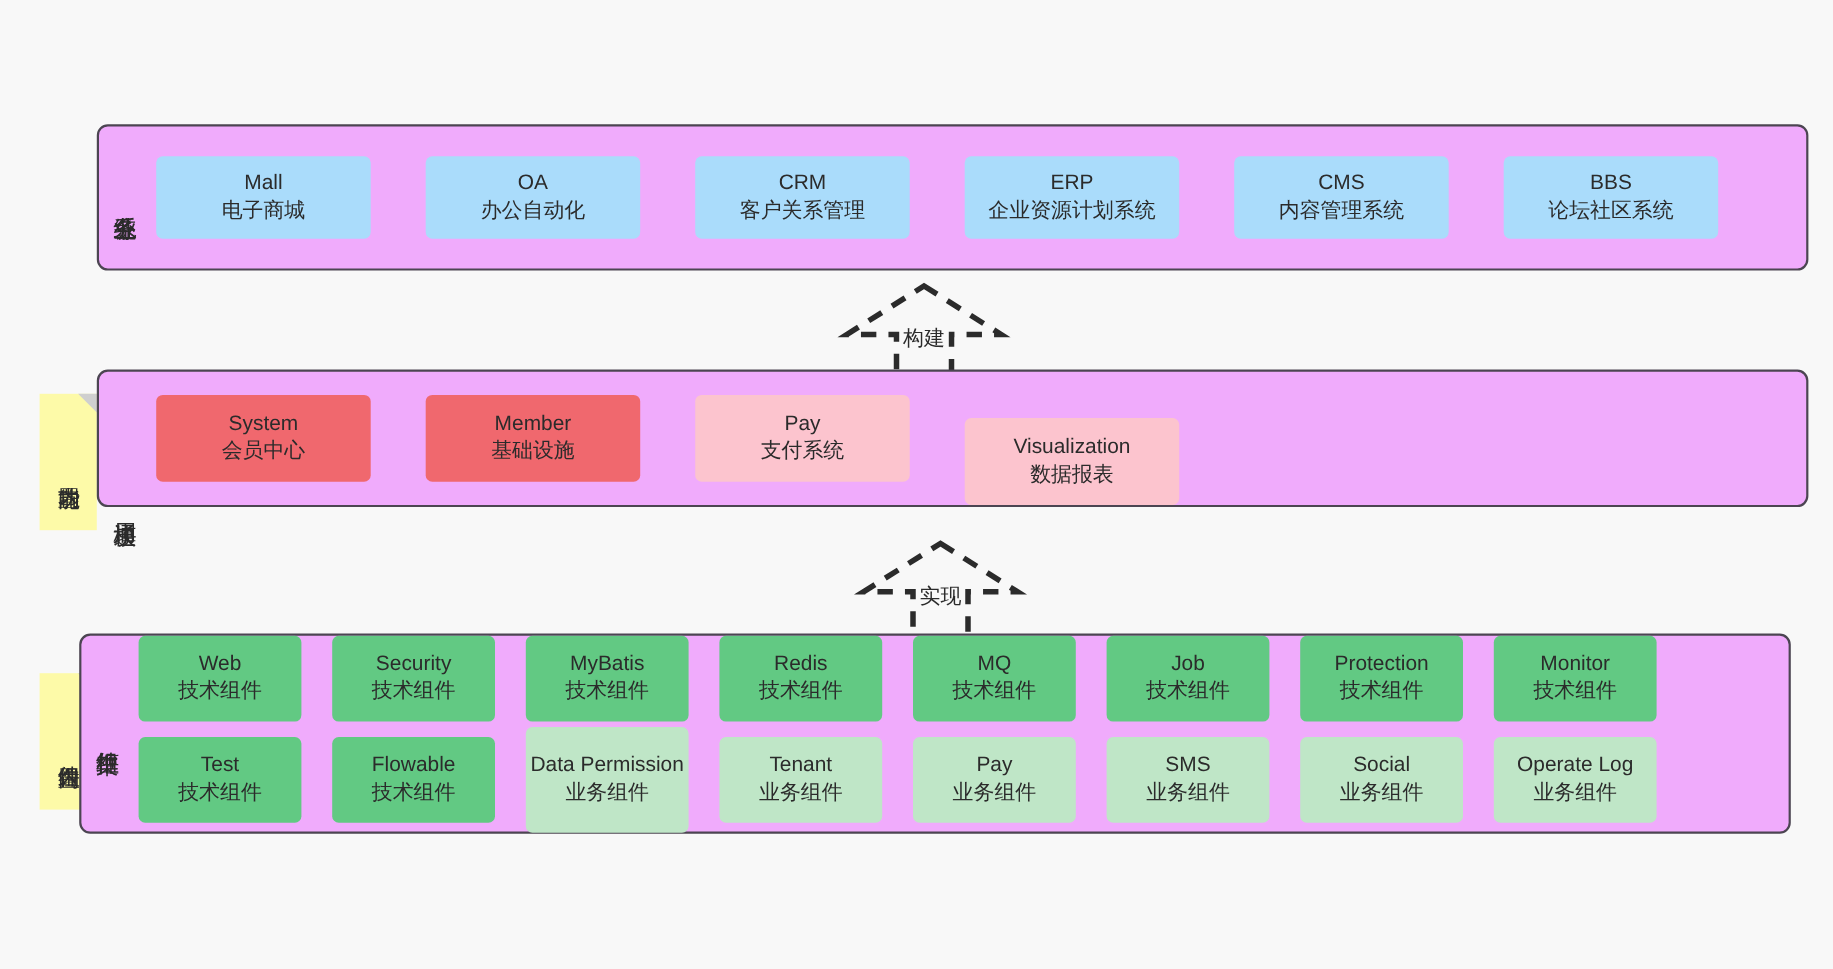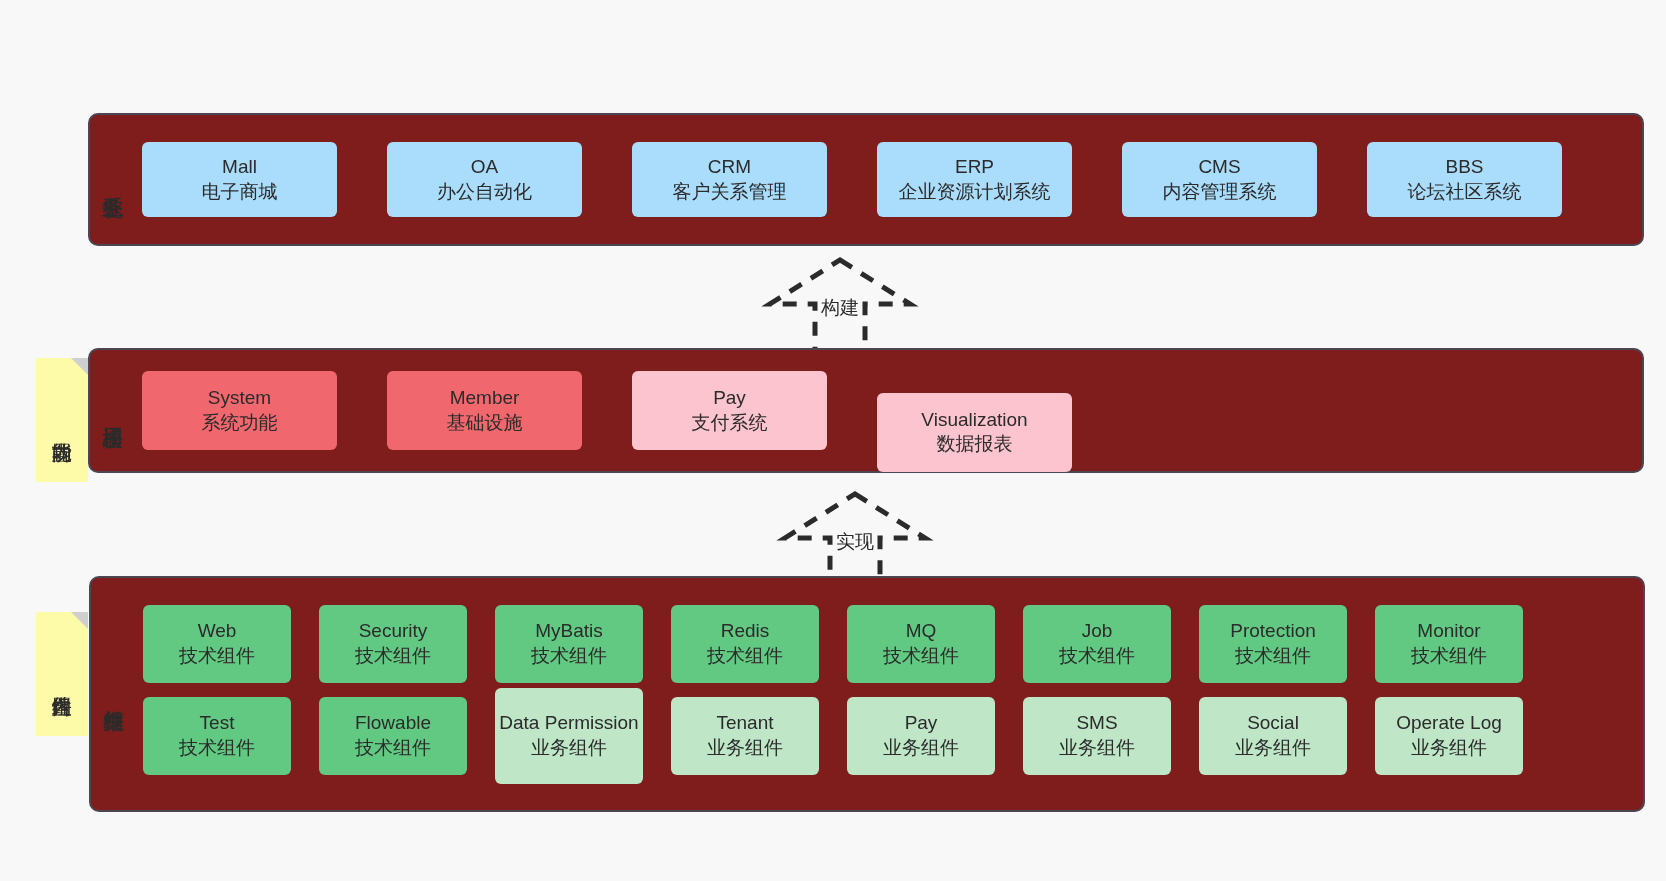--- a/index.html
+++ b/index.html
@@ -19,21 +19,21 @@
   #canvas {
     position: absolute;
     left: 0; top: 0;
     width: 1666px;
     height: 881px;
   }
 
   
   .band {
     position: absolute;
-    background: #7f1d1d;
+    background: #f0abfc;
     border: 2px solid #4c4552;
     border-radius: 10px;
     box-sizing: border-box;
     display: flex;
     align-items: stretch;
   }
   .band-label {
     width: 46px;
     flex: 0 0 46px;
     display: flex;
@@ -96,32 +96,32 @@
     left: 88px;  top: 113px;
     width: 1556px; height: 133px;
   }
   #band-business .card {
     width: 195px; height: 75px; margin-right: 50px;
   }
   #band-business .card:last-child { margin-right: 14px; }
 
   
   #band-common {
-    left: 88px;  top: 348px;
-    width: 1556px; height: 125px;
+    left: 88px;  top: 336px;
+    width: 1556px; height: 125px; align-items: flex-end;
   }
   #band-common .card {
     width: 195px; height: 79px; margin-right: 50px;
   }
   #band-common .card:last-child { margin-right: 0; margin-top: 43px; }
 
   
   #band-framework {
-    left: 89px;  top: 576px;
-    width: 1556px; height: 236px;
+    left: 72px;  top: 576px;
+    width: 1556px; height: 182px;
   }
   #band-framework .card {
     width: 148px; height: 78px; margin-right: 28px;
   }
   #band-framework .card:last-child { margin-right: 14px; }
   #band-framework .card.tall {
     height: 96px;
     margin-top: -9px;
   }
 
@@ -221,21 +221,21 @@
   <div class="note" id="note-builtin-func">
     <span>内置功能</span>
   </div>
 
   <div class="band" id="band-common">
     <div class="band-label">通用模块</div>
     <div class="band-body">
 
       <div class="card c-red">
         <span class="en">System</span>
-        <span class="cn">系统功能</span>
+        <span class="cn">会员中心</span>
       </div>
       <div class="card c-red">
         <span class="en">Member</span>
         <span class="cn">基础设施</span>
       </div>
       <div class="card c-pink">
         <span class="en">Pay</span>
         <span class="cn">支付系统</span>
       </div>
       <div class="card c-pink">

